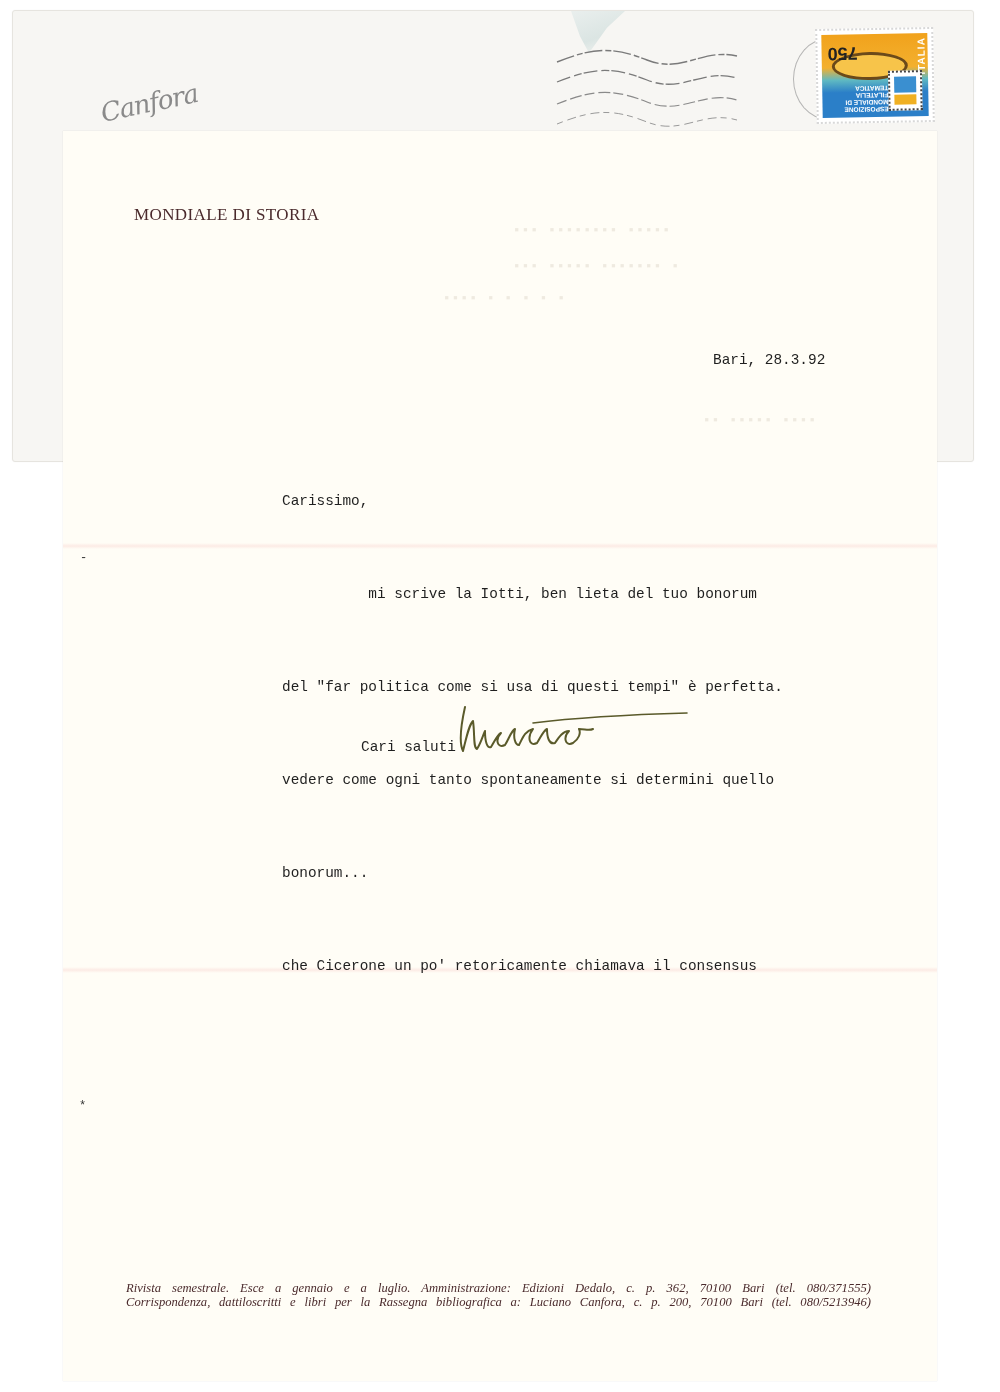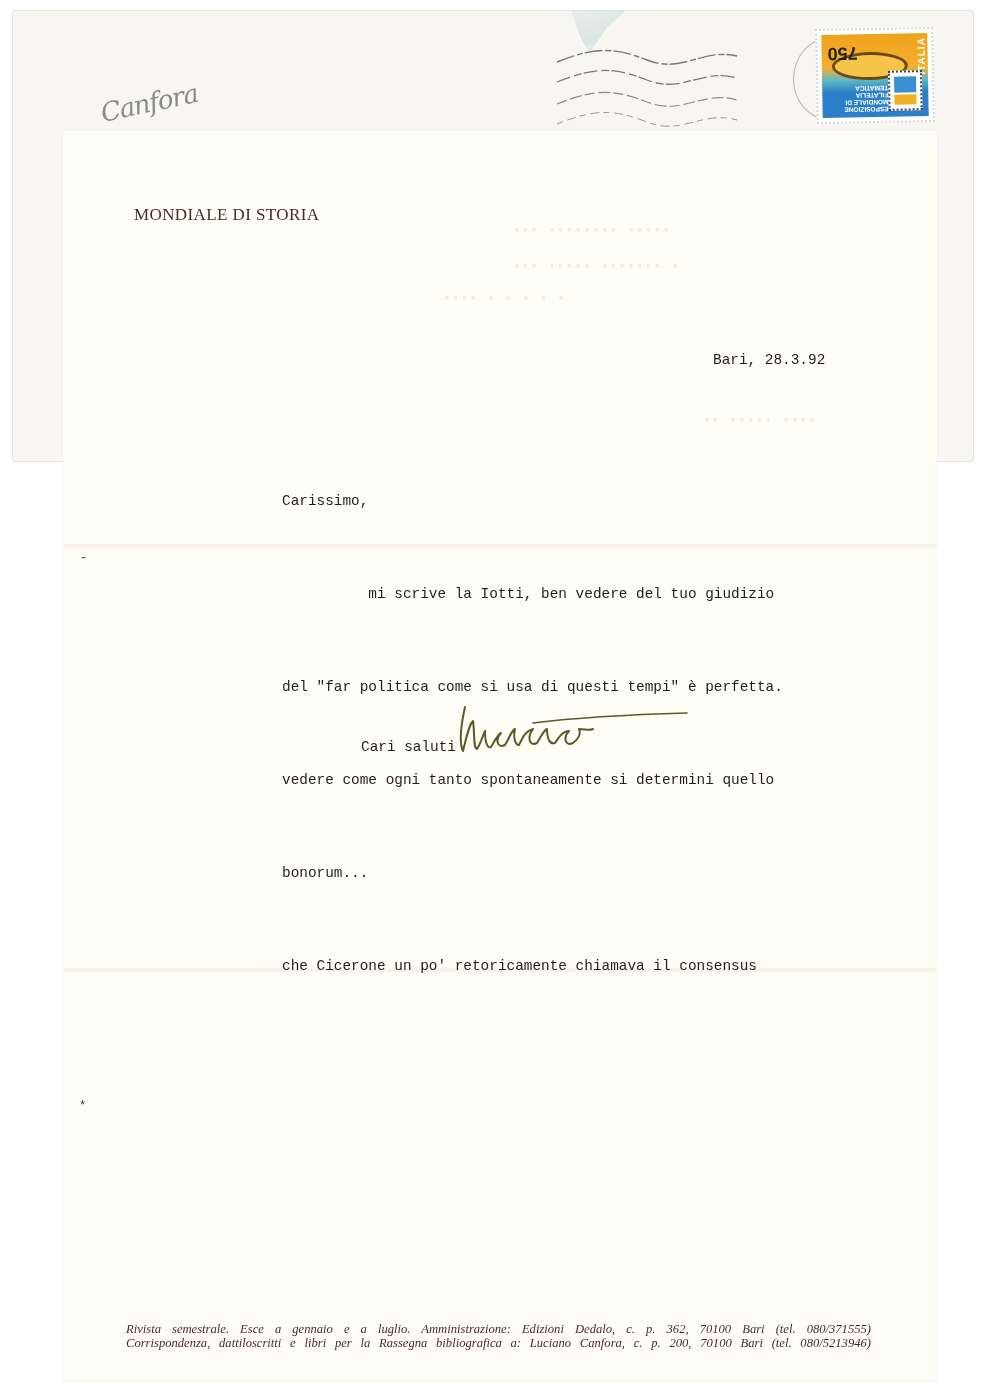--- a/index.html
+++ b/index.html
@@ -222,21 +222,21 @@
       position: absolute;
       font-family: "Liberation Mono", monospace;
       color: #333;
       font-size: 12px;
     }
     .margin-dash { left: 17px; top: 420px; }
     .margin-star { left: 16px; top: 968px; }
     .footer {
       position: absolute;
       left: 63px;
-      top: 1191px;
+      top: 1150px;
       width: 745px;
       font-family: "Liberation Serif", serif;
       font-style: italic;
       font-size: 12.6px;
       line-height: 14px;
       color: #4a2a2c;
     }
     .footer-line {
       display: block;
       text-align: justify;
@@ -279,21 +279,21 @@
   <div class="bleed" style="left:450px; top:128px;">▪▪▪ ▪▪▪▪▪ ▪▪▪▪▪▪▪ ▪</div>
   <div class="bleed" style="left:380px; top:160px;">▪▪▪▪        ▪ ▪ ▪ ▪ ▪</div>
   <div class="bleed" style="left:640px; top:282px;">▪▪ ▪▪▪▪▪    ▪▪▪▪</div>
 
   <div class="letterhead">MONDIALE DI STORIA</div>
 
   <div class="typed date">Bari, 28.3.92</div>
 
   <div class="typed body-text">
     <span class="body-line">Carissimo,</span>
-    <span class="body-line">          mi scrive la Iotti, ben vedere del tuo giudizio</span>
+    <span class="body-line">          mi scrive la Iotti, ben lieta del tuo bonorum</span>
     <span class="body-line">del "far politica come si usa di questi tempi" è perfetta.</span>
     <span class="body-line">vedere come ogni tanto spontaneamente si determini quello</span>
     <span class="body-line">bonorum...</span>
     <span class="body-line">che Cicerone un po' retoricamente chiamava il consensus</span>
   </div>
 
   <div class="typed closing">Cari saluti</div>
 
   <svg class="signature" viewBox="0 0 240 70">
     <path d="M10 12 C 6 30, 4 48, 8 56 M8 56 C 12 40, 14 30, 18 26 C 20 40, 18 52, 22 54 C 26 48, 28 40, 30 36 C 30 46, 32 54, 36 52 C 40 46, 42 40, 46 38 C 40 44, 42 54, 50 50 C 54 44, 56 36, 60 34 C 58 42, 60 50, 64 50 C 68 42, 70 36, 78 34 C 72 42, 74 52, 82 48 C 86 42, 88 36, 92 34 C 92 42, 94 50, 100 48 C 104 42, 108 36, 114 36 C 108 42, 110 52, 118 48 C 124 44, 126 38, 124 34 C 130 34, 134 36, 138 34" stroke="#5a5a2a" stroke-width="2" fill="none" stroke-linecap="round" stroke-linejoin="round"></path>

